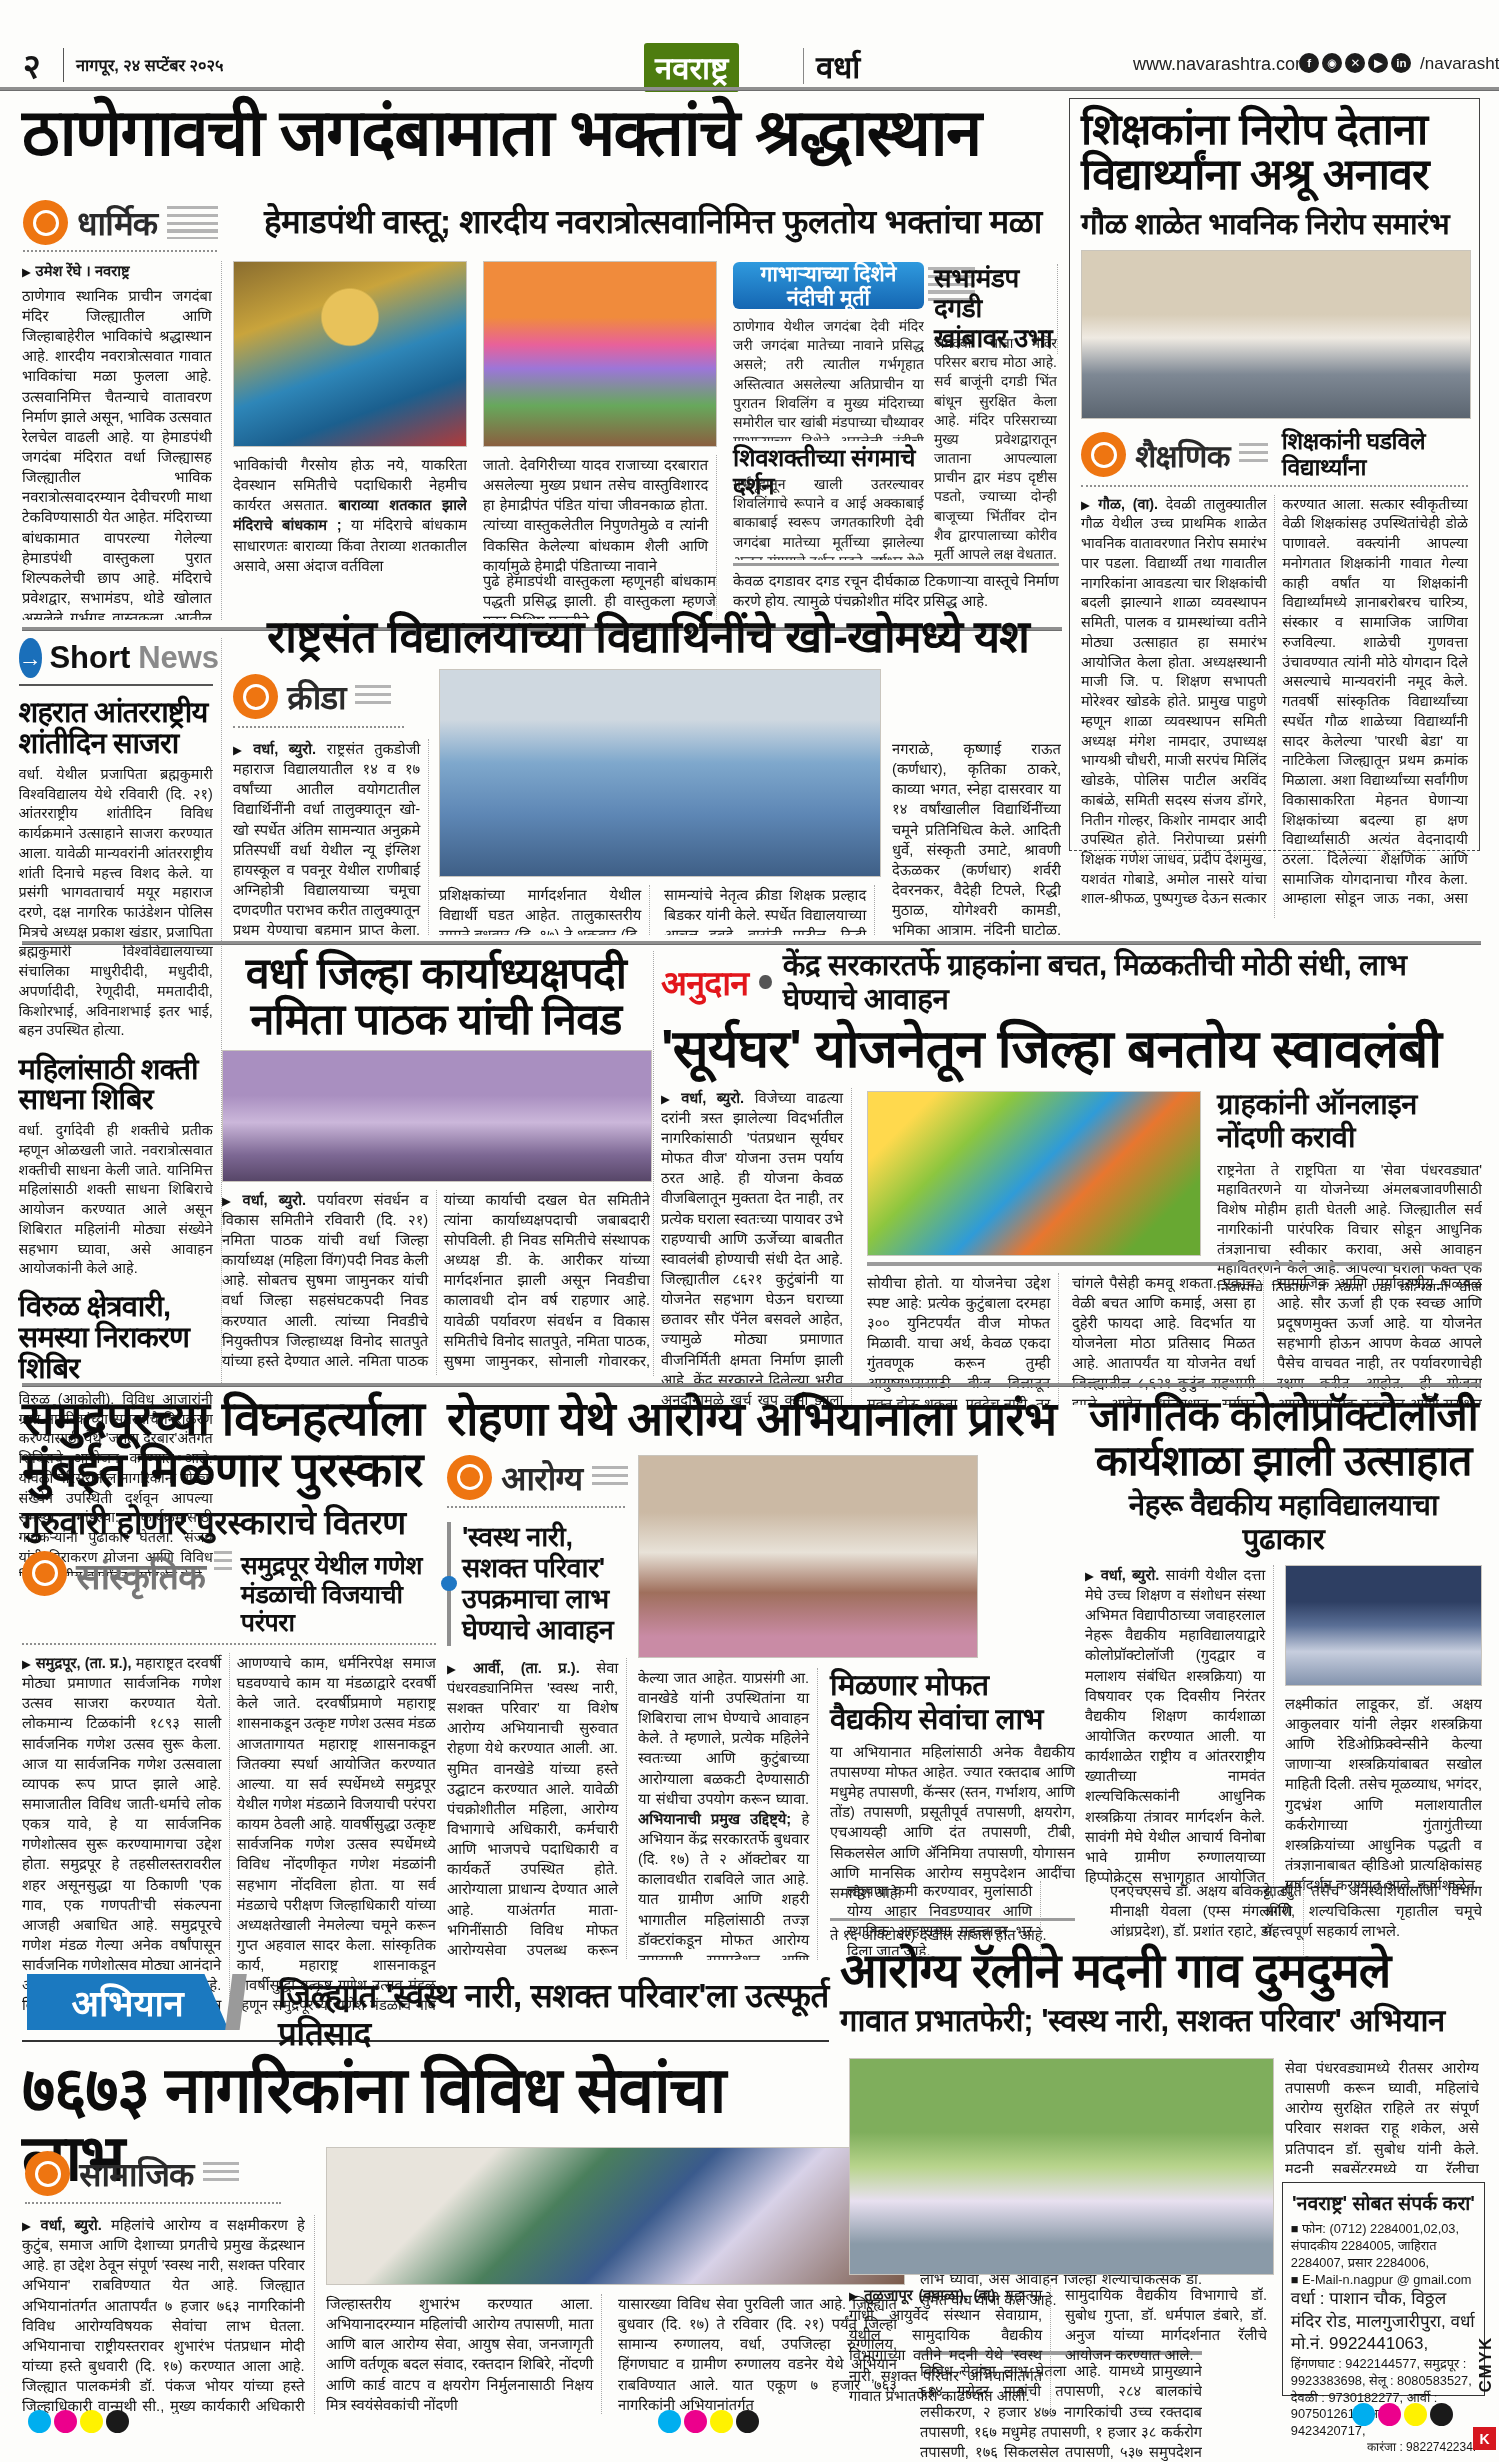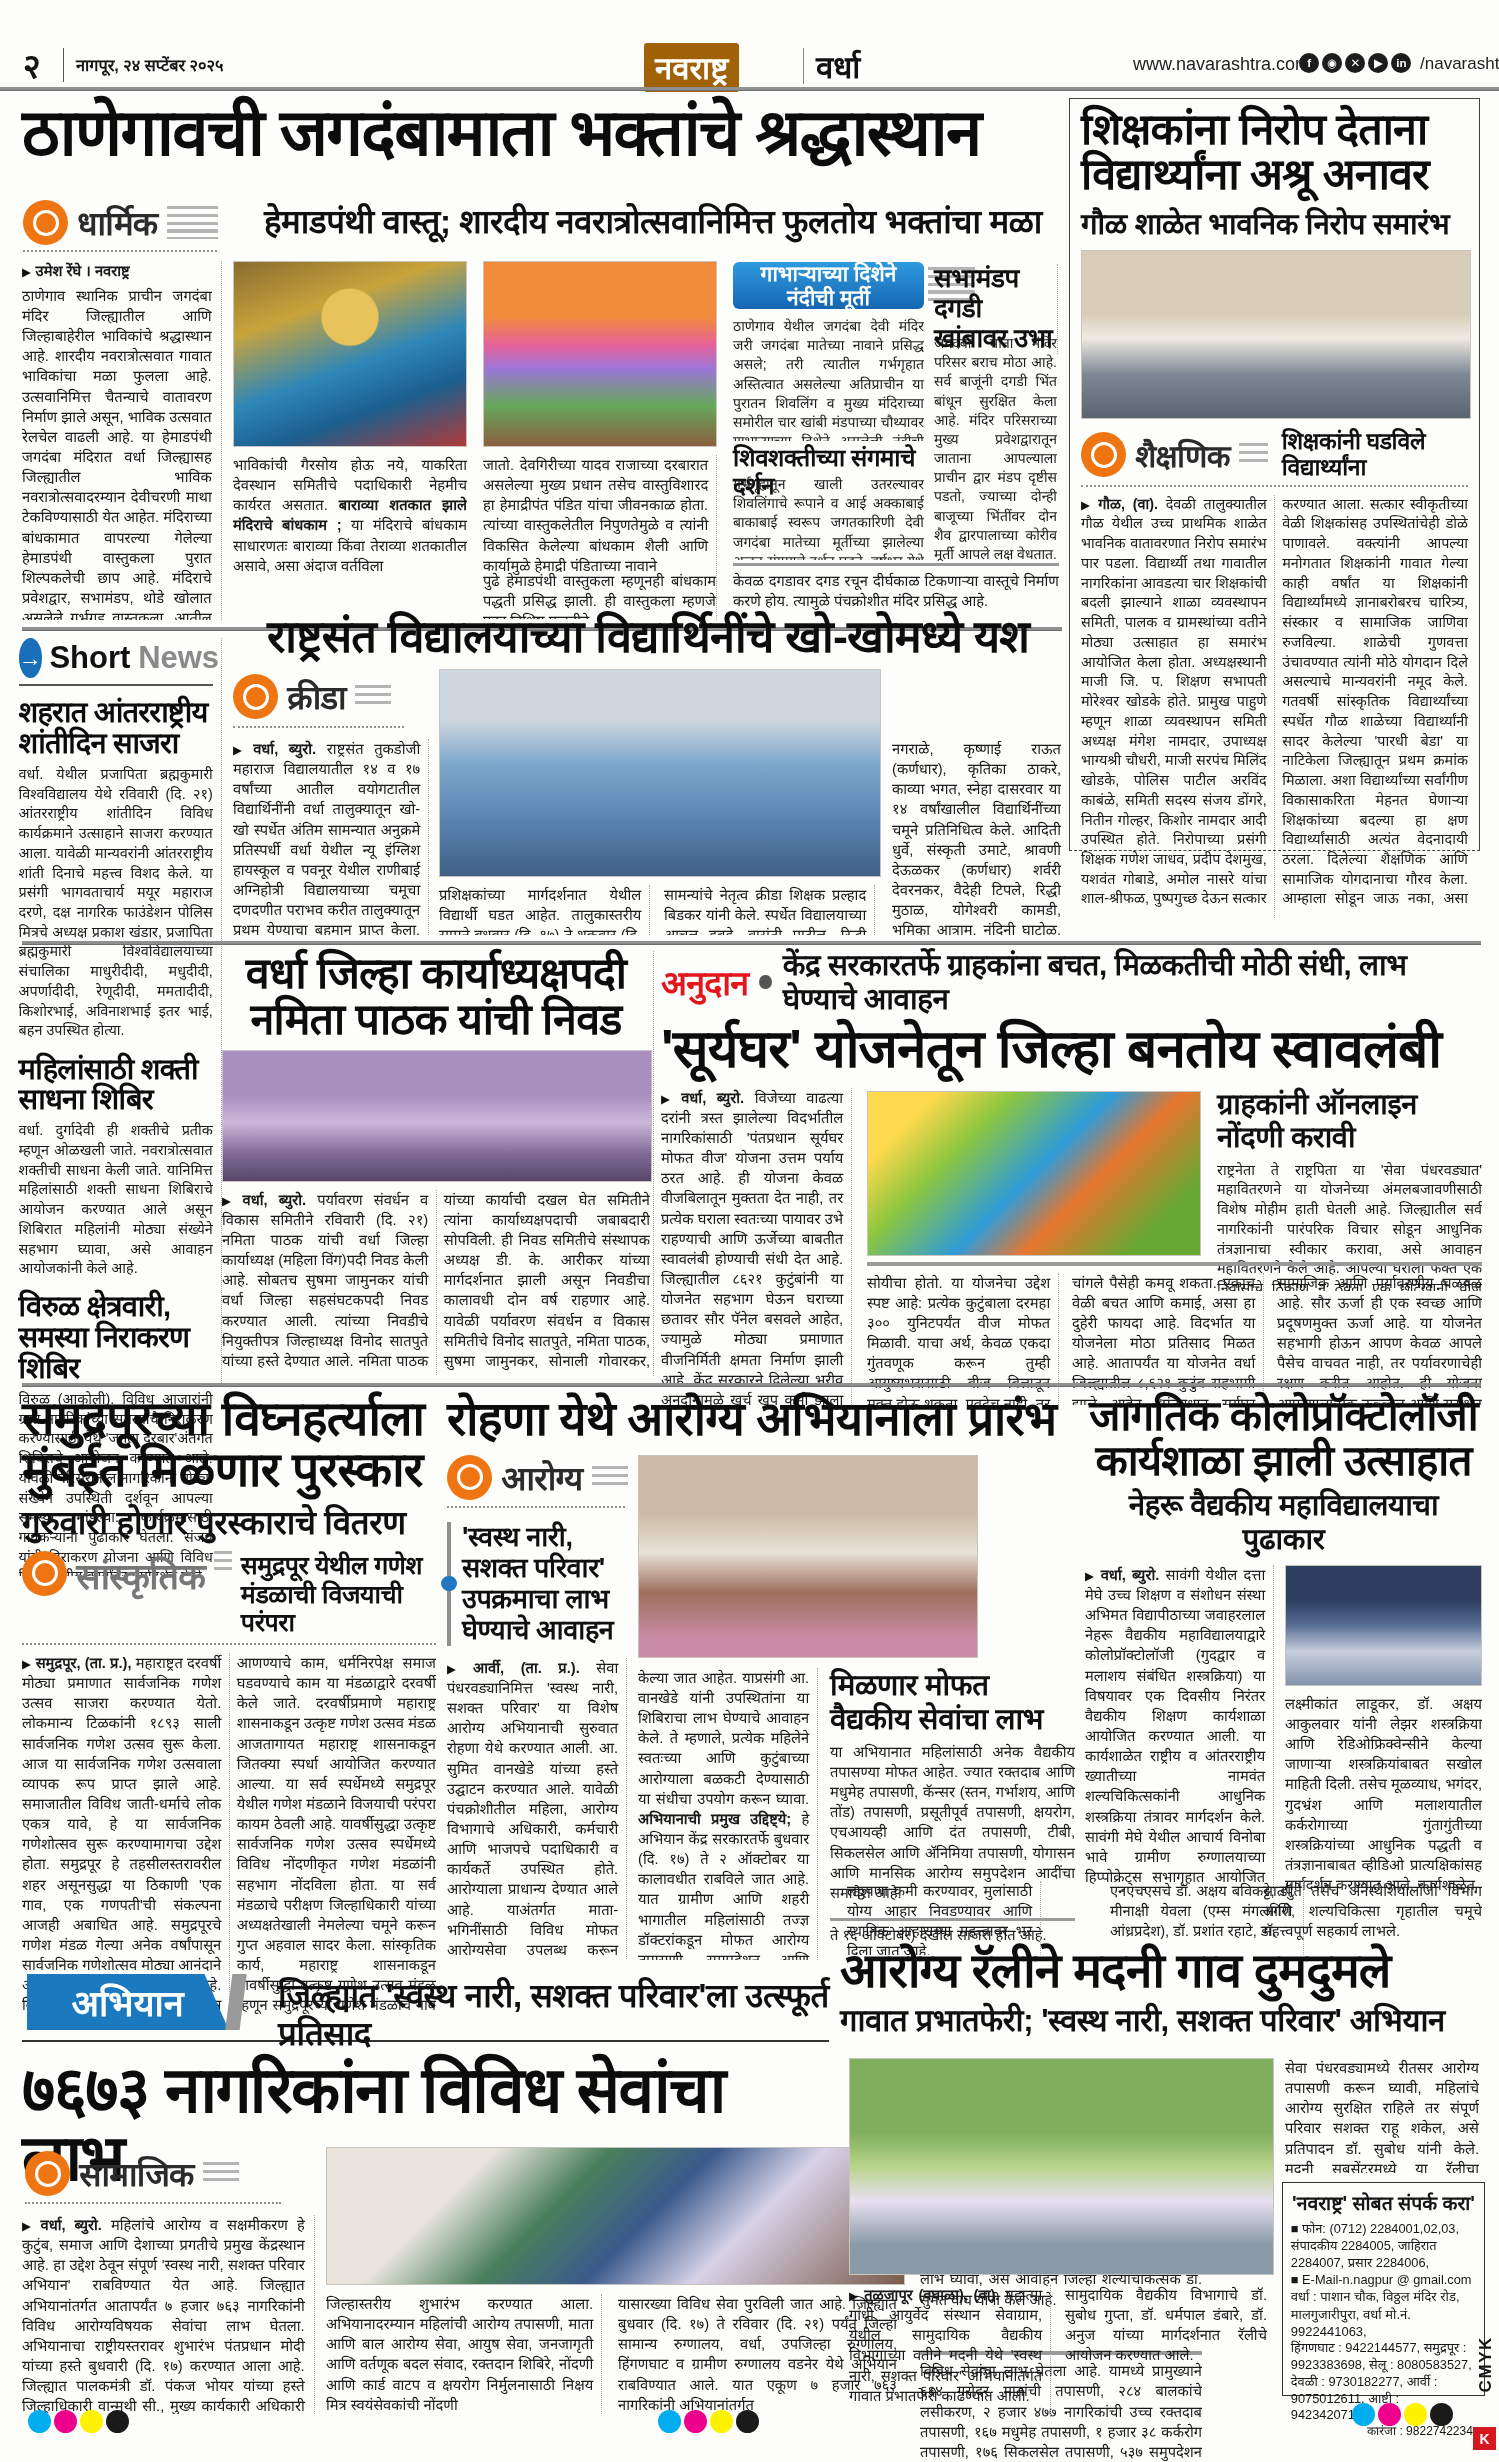--- a/index.html
+++ b/index.html
@@ -45,21 +45,21 @@
 </style>
 </head>
 <body>
 
 <div id="page">
 
   <div class="abs" style="left:23px;top:48px;width:1459px;height:37px;">
     <span class="abs" style="left:0;top:-6.2px;font-size:34px;font-weight:bold;">२</span>
     <span class="abs" style="left:40px;top:0;height:34px;border-left:1.6px solid #555;"></span>
     <span class="abs" style="left:53px;top:6.2px;font-size:16.3px;font-weight:bold;">नागपूर, २४ सप्टेंबर २०२५</span>
-    <span class="abs" style="left:621px;top:-4.7px;background:#a16207;color:#fff;font-size:31px;font-weight:bold;padding:3.1px 11px;border-radius:3.1px;">नवराष्ट्र</span>
+    <span class="abs" style="left:621px;top:-4.7px;background:#4d7c0f;color:#fff;font-size:31px;font-weight:bold;padding:3.1px 11px;border-radius:3.1px;">नवराष्ट्र</span>
     <span class="abs" style="left:780px;top:0;height:36px;border-left:1.6px solid #888;"></span>
     <span class="abs" style="left:793px;top:-3.1px;font-size:31px;font-weight:bold;color:#111;">वर्धा</span>
     <span class="abs" style="left:1110px;top:6.2px;font-size:18px;color:#222;">www.navarashtra.com</span>
     <span class="abs" style="left:1273px;top:4.7px;"><span class="soc">f</span><span class="soc">◉</span><span class="soc">✕</span><span class="soc">▶</span><span class="soc">in</span></span>
     <span class="abs" style="left:1397px;top:6.2px;font-size:17px;color:#222;">/navarashtra</span>
   </div>
   <div class="abs rule-double" style="left:0;top:87px;width:1499px;"></div>
 
   <div class="abs hl" style="left:22px;top:99px;width:1040px;font-size:65px;letter-spacing:-1.6px;">ठाणेगावची जगदंबामाता भक्तांचे श्रद्धास्थान</div>
 
@@ -309,21 +309,21 @@
   <div class="abs body-txt vdot" style="left:849px;top:2285px;width:202px;height:132px;padding-right:7.8px;">
     <p style="margin:0;"><span class="byline-arrow">▶</span><span class="lead">तुळजापूर (वघाळा), (वा).</span>
     <span>महात्मा गांधी आयुर्वेद संस्थान सेवाग्राम, येथील सामुदायिक वैद्यकीय विभागाच्या वतीने मदनी येथे 'स्वस्थ नारी, सशक्त परिवार' अभियानांतर्गत गावात प्रभातफेरी काढण्यात आली.</span></p>
   </div>
   <div class="abs body-txt" style="left:1065px;top:2285px;width:202px;height:132px;">सामुदायिक वैद्यकीय विभागाचे डॉ. सुबोध गुप्ता, डॉ. धर्मपाल डंबारे, डॉ. अनुज यांच्या मार्गदर्शनात रॅलीचे आयोजन करण्यात आले.</div>
 
   <div class="abs" style="left:1282px;top:2182px;width:203px;height:214px;border:1.6px solid #333;padding:6.2px 7.8px;">
     <div style="font-size:19.4px;font-weight:bold;text-align:center;">'नवराष्ट्र' सोबत संपर्क करा'</div>
     <div style="font-size:12.8px;line-height:1.32;margin-top:4.7px;">■ फोन: (0712) 2284001,02,03, संपादकीय 2284005, जाहिरात 2284007, प्रसार 2284006,</div>
     <div style="font-size:12.8px;line-height:1.32;">■ E-Mail-n.nagpur @ gmail.com</div>
-    <div style="font-size:13px;line-height:1.32;">वर्धा : पाशान चौक, विठ्ठल मंदिर रोड, मालगुजारीपुरा, वर्धा मो.नं. 9922441063,</div>
+    <div style="font-size:17px;line-height:1.32;">वर्धा : पाशान चौक, विठ्ठल मंदिर रोड, मालगुजारीपुरा, वर्धा मो.नं. 9922441063,</div>
     <div style="font-size:12.8px;line-height:1.32;">हिंगणघाट : 9422144577, समुद्रपूर : 9923383698, सेलू : 8080583527,</div>
     <div style="font-size:12.8px;line-height:1.32;">देवळी : 9730182277, आर्वी : 9075012611, आष्टी : 9423420717,</div>
     <div style="font-size:12px;line-height:1.32;text-align:right;">कारंजा : 9822742234.</div>
   </div>
 
   <div class="abs cmyk-dots" style="left:28px;top:2410px;"><span class="c1"></span><span class="c2"></span><span class="c3"></span><span class="c4"></span></div>
   <div class="abs cmyk-dots" style="left:658px;top:2410px;"><span class="c1"></span><span class="c2"></span><span class="c3"></span><span class="c4"></span></div>
   <div class="abs cmyk-dots" style="left:1352px;top:2403px;"><span class="c1"></span><span class="c2"></span><span class="c3"></span><span class="c4"></span></div>
   <div class="abs" style="left:1476px;top:2336px;font-size:17px;font-weight:bold;writing-mode:vertical-rl;transform:rotate(180deg);letter-spacing:1.6px;">CMYK</div>
   <div class="abs" style="left:1473px;top:2427px;width:23px;height:23px;background:#d6171f;color:#fff;font-weight:bold;font-size:14px;display:flex;align-items:center;justify-content:center;">K</div>

